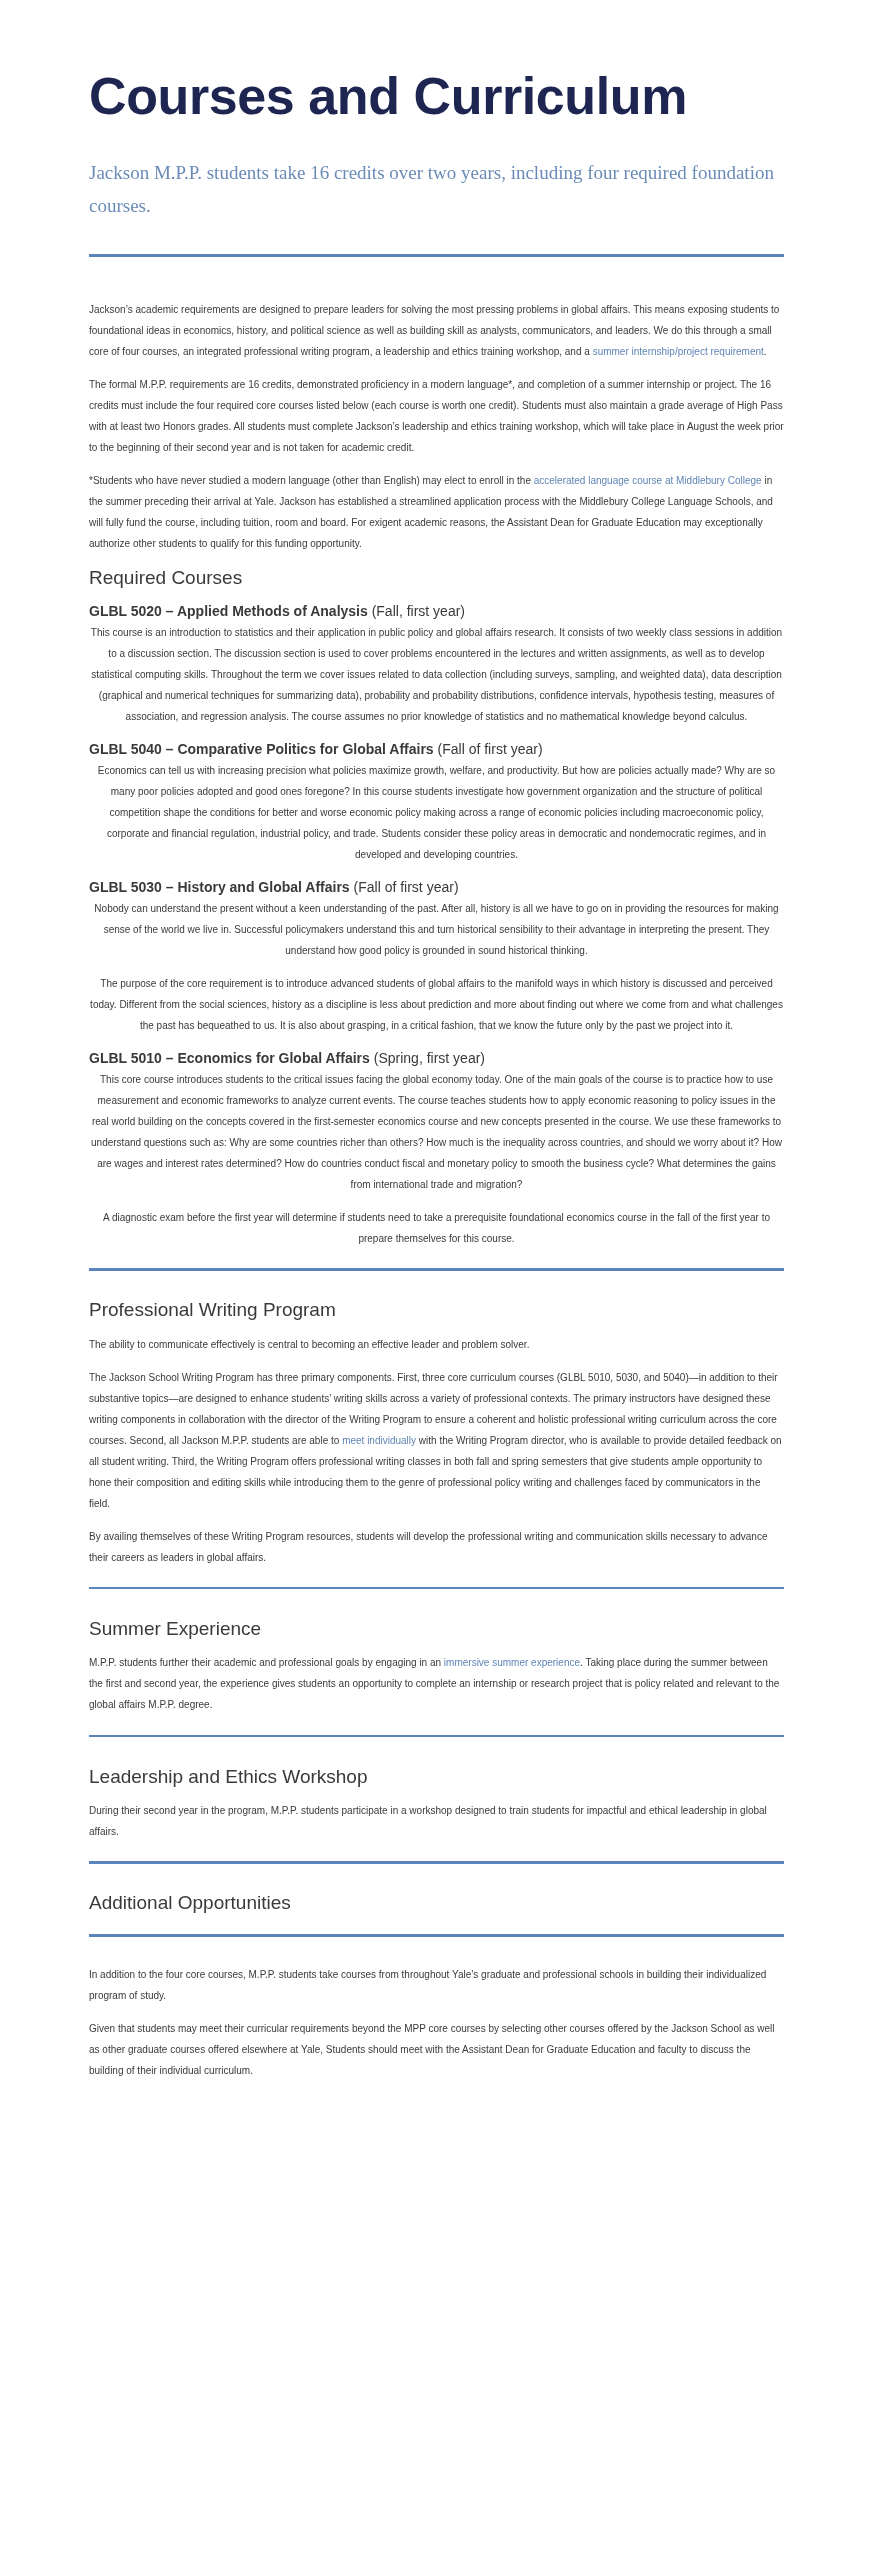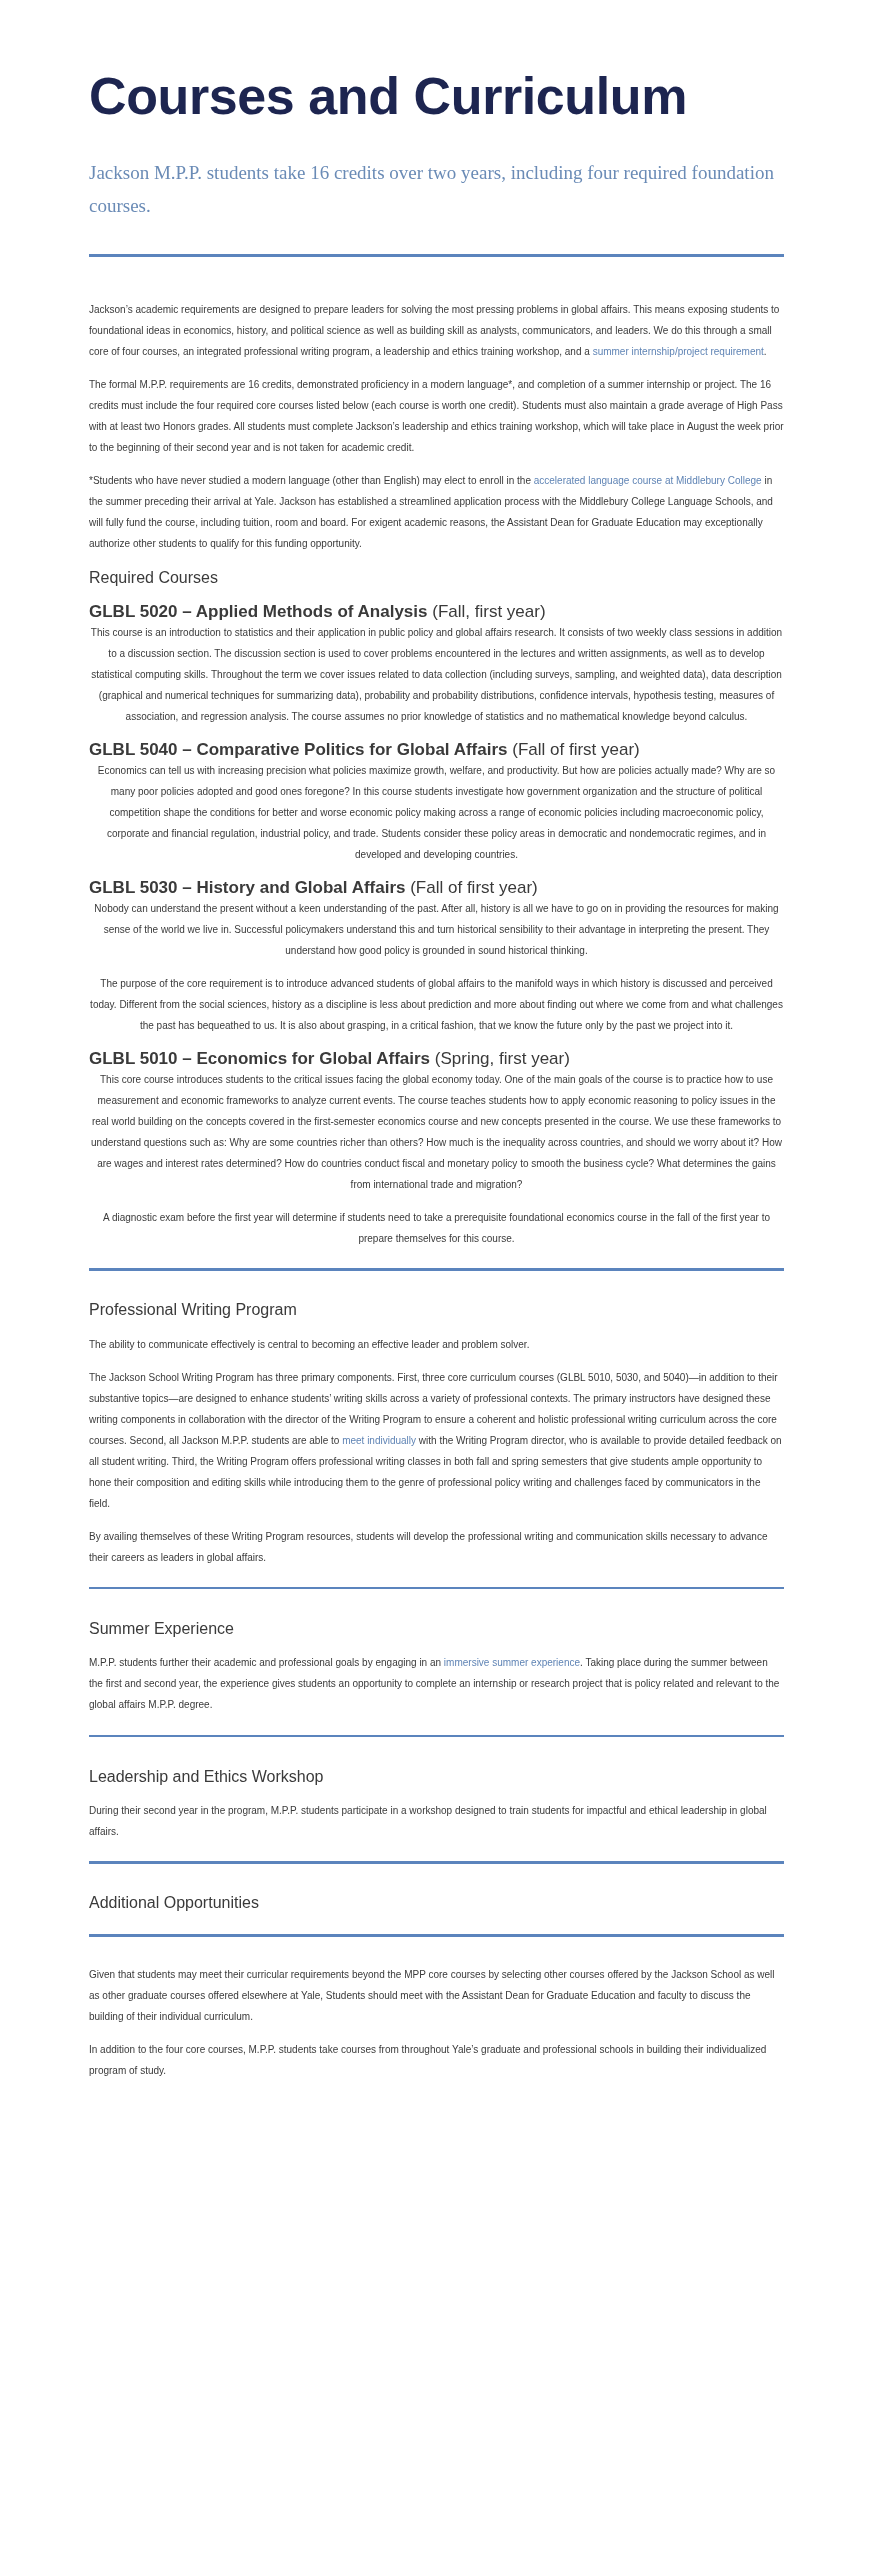--- a/index.html
+++ b/index.html
@@ -35,27 +35,27 @@
     .rule.sec { margin: 19.4px 0 27.5px 0; }
     p {
       font-size: 10px;
       line-height: 21px;
       margin: 0 0 12px 0;
       color: #3a3a3a;
     }
     a.link { color: #5f84b5; text-decoration: none; }
     h2.section-title {
       font-weight: normal;
-      font-size: 16px;
+      font-size: 19px;
       line-height: 24px;
       color: #3a3a3a;
       margin: 0 0 11.3px 0;
     }
     .course { margin-bottom: 12px; }
-    .course .course-head { font-size: 17px; line-height: 21px; }
+    .course .course-head { font-size: 14px; line-height: 21px; }
     .course .course-code { font-weight: bold; color: #3a3a3a; }
     .course p { margin: 0 0 12px 0; text-align: center; }
     .required-title { margin-top: 1.6px; }
   </style>
 </head>
 <body>
 
 <div class="page">
 
   <h1 class="page-title">Courses and Curriculum</h1>
@@ -119,18 +119,18 @@
 
   <hr class="rule sec">
 
   <section>
     <h2 class="section-title">Additional Opportunities</h2>
   </section>
 
   <hr class="rule sec">
 
   <section>
+    <p>In addition to the four core courses, M.P.P. students take courses from throughout Yale’s graduate and professional schools in building their individualized program of study.</p>
     <p>Given that students may meet their curricular requirements beyond the MPP core courses by selecting other courses offered by the Jackson School as well as other graduate courses offered elsewhere at Yale, Students should meet with the Assistant Dean for Graduate Education and faculty to discuss the building of their individual curriculum.</p>
-    <p>In addition to the four core courses, M.P.P. students take courses from throughout Yale’s graduate and professional schools in building their individualized program of study.</p>
   </section>
 
 </div>
 
 
 </body></html>

